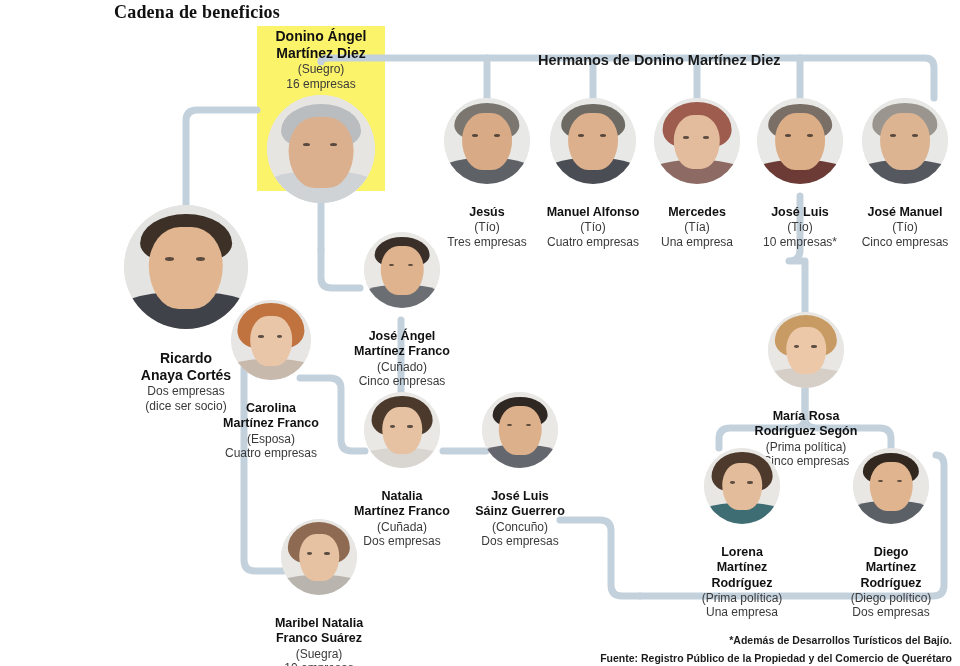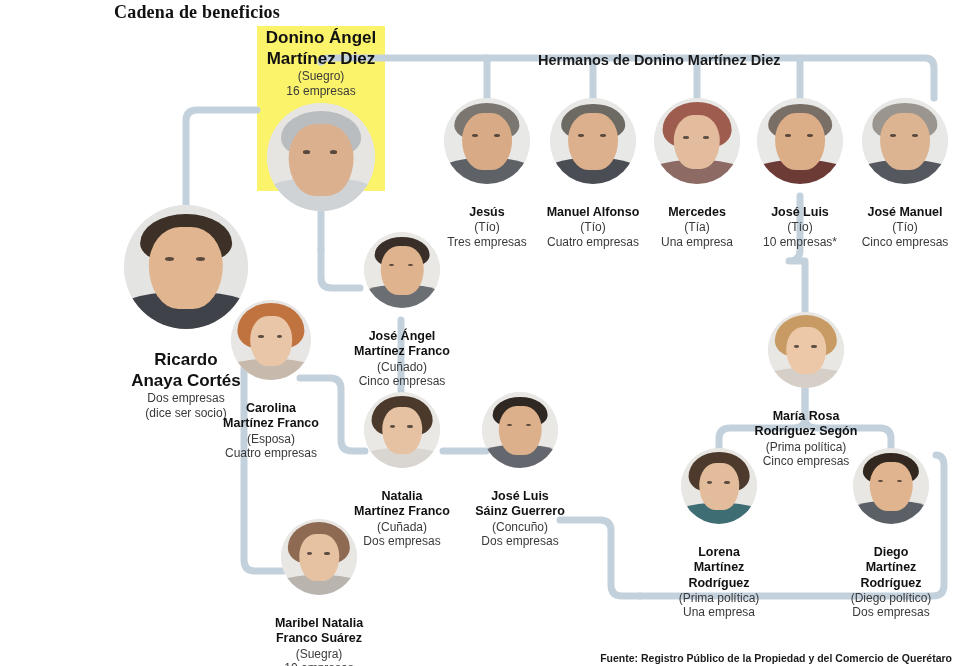--- a/index.html
+++ b/index.html
@@ -103,21 +103,21 @@
   }
   .cap-rel {
     font-size: 12px;
     color: #3a3a3a;
   }
   .cap-note {
     font-size: 12px;
     color: #3a3a3a;
     white-space: pre-line;
   }
-  .node.big .cap-name { font-size: 17px; }
+  .node.big .cap-name { font-size: 14px; }
   .footnote {
     position: absolute;
     right: 8px;
     text-align: right;
     font-size: 10.5px;
     color: #1b1b1b;
     font-weight: bold;
   }
 </style>
 </head>
@@ -372,21 +372,21 @@
       <div class="eye" style="left:57%; top:44%;"></div>
     </div>
     <div class="caption">
       <div class="cap-name">María Rosa
 Rodríguez Segón</div>
       <div class="cap-rel">(Prima política)</div>
       <div class="cap-note">Cinco empresas</div>
     </div>
   </div>
 
-  <div class="node" style="left:655px; top:448px; width:128px;">
+  <div class="node" style="left:678px; top:448px; width:128px;">
     <div class="photo" style="width:76px; height:76px;">
       <div class="bg" style="background:#e9e7e4;"></div>
       <div class="body" style="width:118%; height:28%; background:#3f6d74;"></div>
       <div class="hair" style="width:80%; height:52%; top:5%; background:#4d3a2c;"></div>
       <div class="face" style="width:52%; height:62%; top:20%; background:#e3bd9b;"></div>
       <div class="eye" style="left:34%; top:44%;"></div>
       <div class="eye" style="left:57%; top:44%;"></div>
     </div>
     <div class="caption">
       <div class="cap-name">Lorena
@@ -408,15 +408,16 @@
     </div>
     <div class="caption">
       <div class="cap-name">Diego
 Martínez
 Rodríguez</div>
       <div class="cap-rel">(Diego político)</div>
       <div class="cap-note">Dos empresas</div>
     </div>
   </div>
 
+  <div class="footnote" style="top:634px; width:400px; right:8px;">*Además de Desarrollos Turísticos del Bajío.</div>
   <div class="footnote" style="top:652px; width:600px; right:8px;">Fuente: Registro Público de la Propiedad y del Comercio de Querétaro</div>
 
 </div>
 
 </body></html>

